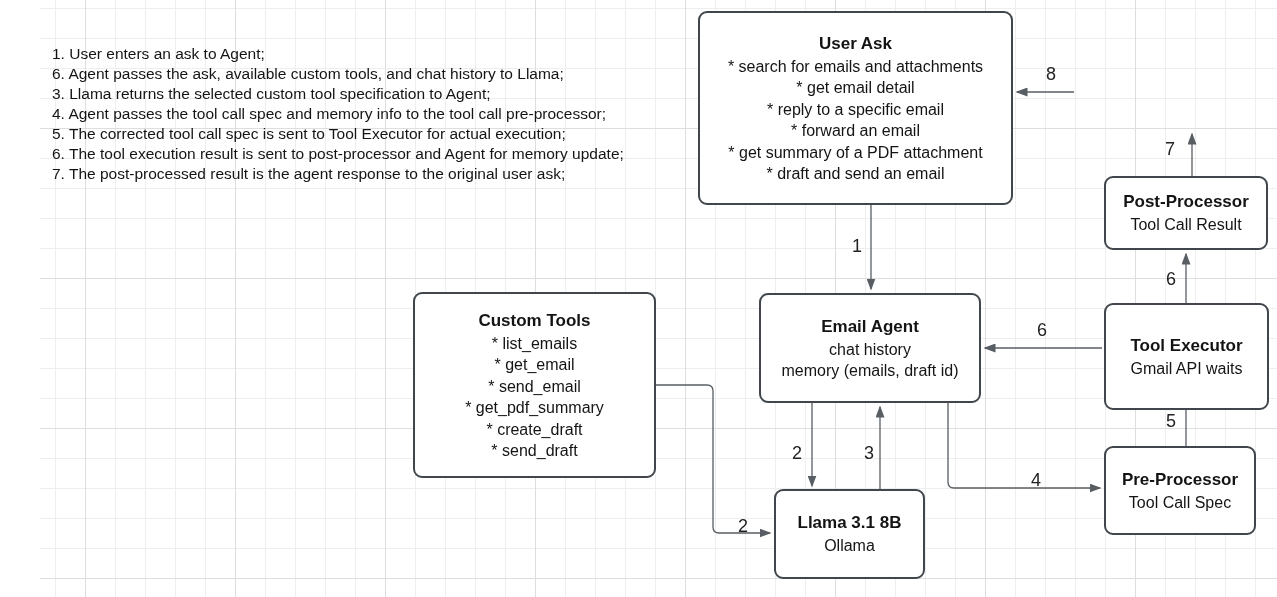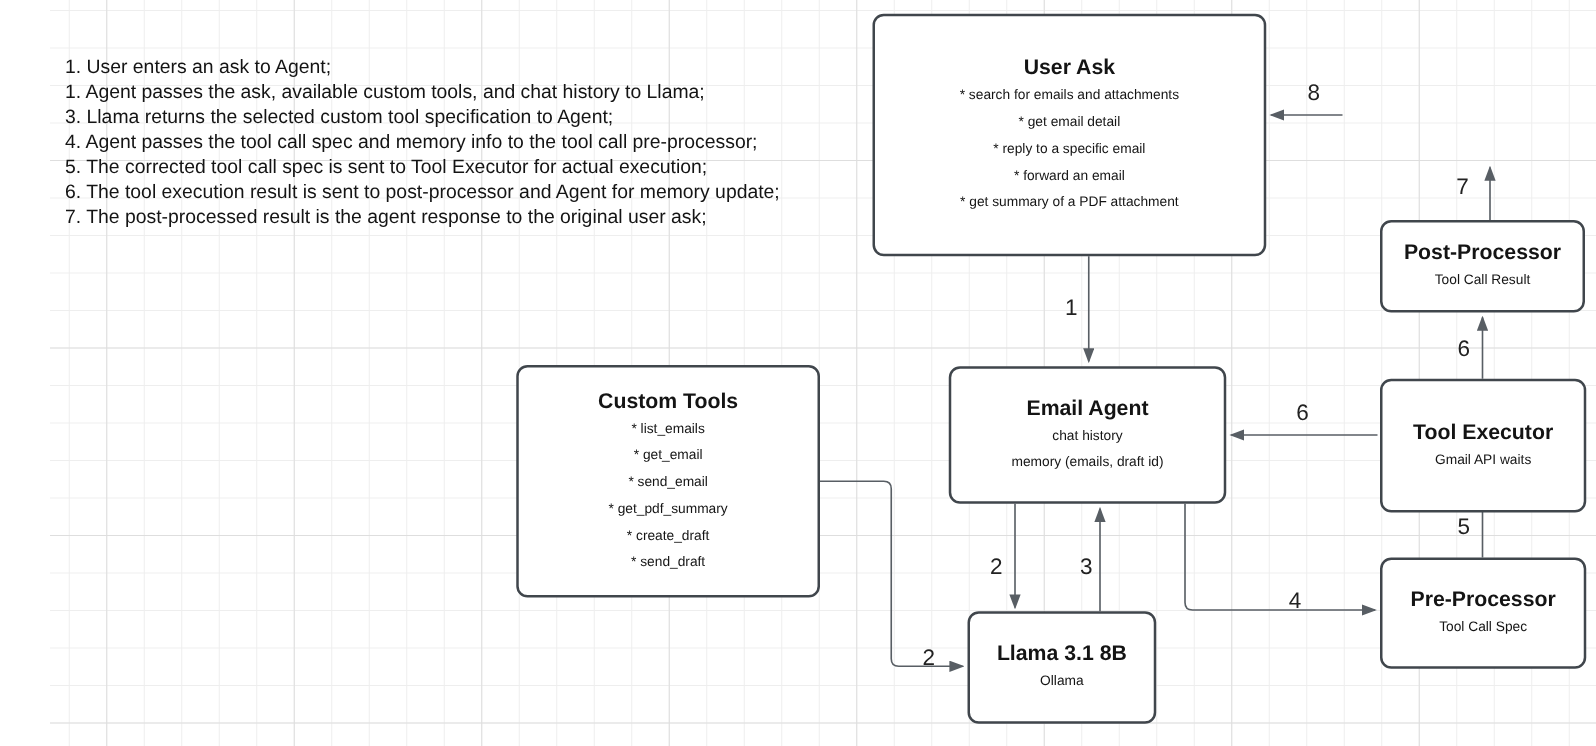--- a/index.html
+++ b/index.html
@@ -40,34 +40,34 @@
   .node{
     position:absolute;
     background:#ffffff;
     border:2px solid var(--node_border);
     border-radius:9px;
     display:flex;flex-direction:column;
     align-items:center;justify-content:center;
     text-align:center;
   }
   .node-title{font-size:17px;font-weight:bold;line-height:24px;}
-  .node-line,.node-sub{font-size:11px;line-height:21.5px;}
+  .node-line,.node-sub{font-size:16px;line-height:21.5px;}
   .edge-label{
     position:absolute;transform:translate(-50%,-50%);
     font-size:18px;color:#222;line-height:18px;
   }
 </style>
 </head>
 <body>
 
 <div class="canvas">
 
   <div class="notes">
     <div>1. User enters an ask to Agent;</div>
-    <div>1. Agent passes the ask, available custom tools, and chat history to Llama;</div>
+    <div>6. Agent passes the ask, available custom tools, and chat history to Llama;</div>
     <div>3. Llama returns the selected custom tool specification to Agent;</div>
     <div>4. Agent passes the tool call spec and memory info to the tool call pre-processor;</div>
     <div>5. The corrected tool call spec is sent to Tool Executor for actual execution;</div>
     <div>6. The tool execution result is sent to post-processor and Agent for memory update;</div>
     <div>7. The post-processed result is the agent response to the original user ask;</div>
   </div>
 
   <svg class="edges" width="1277" height="597" viewBox="0 0 1277 597">
     <defs>
       <marker id="ah" markerWidth="12" markerHeight="9" refX="10.5" refY="4.5" orient="auto" markerUnits="userSpaceOnUse">
@@ -86,34 +86,35 @@
     <path class="edge" marker-end="url(#ah)" d="M1034,92 L977,92"></path>
   </svg>
 
   <div class="node" style="left:658px;top:11px;width:315px;height:194px">
     <div class="node-title">User Ask</div>
     <div class="node-line">* search for emails and attachments</div>
     <div class="node-line">* get email detail</div>
     <div class="node-line">* reply to a specific email</div>
     <div class="node-line">* forward an email</div>
     <div class="node-line">* get summary of a PDF attachment</div>
+    <div class="node-line">* draft and send an email</div>
   </div>
 
 
   <div class="node" style="left:1064px;top:176px;width:164px;height:74px">
     <div class="node-title">Post-Processor</div>
     <div class="node-sub">Tool Call Result</div>
   </div>
 
   <div class="node" style="left:1064px;top:303px;width:165px;height:107px">
     <div class="node-title">Tool Executor</div>
     <div class="node-sub">Gmail API waits</div>
   </div>
 
-  <div class="node" style="left:1064px;top:446px;width:165px;height:89px">
+  <div class="node" style="left:1064px;top:446px;width:152px;height:89px">
     <div class="node-title">Pre-Processor</div>
     <div class="node-sub">Tool Call Spec</div>
   </div>
 
   <div class="node" style="left:719px;top:293px;width:222px;height:110px">
     <div class="node-title">Email Agent</div>
     <div class="node-line">chat history</div>
     <div class="node-line">memory (emails, draft id)</div>
   </div>
 

